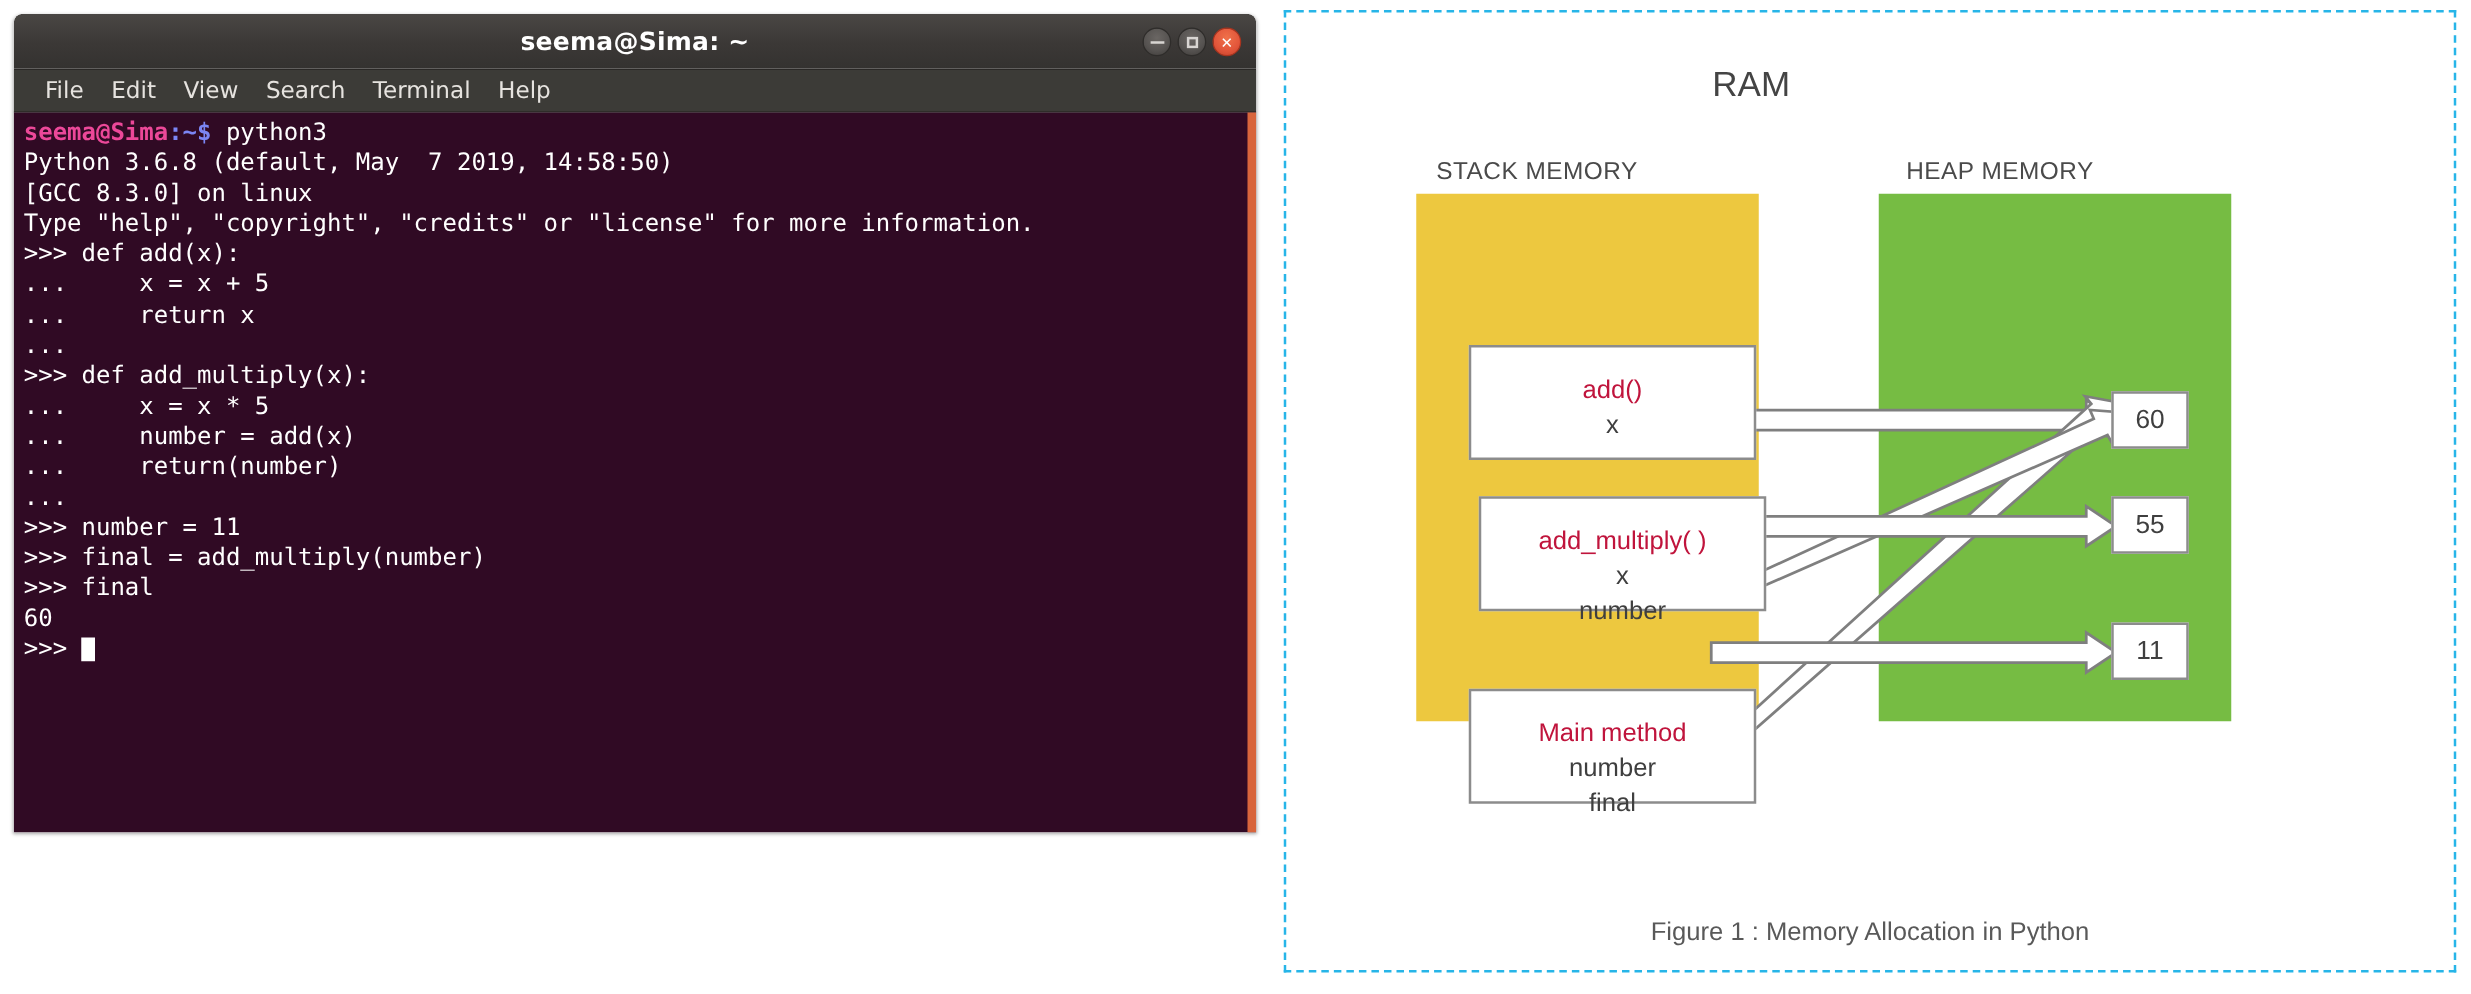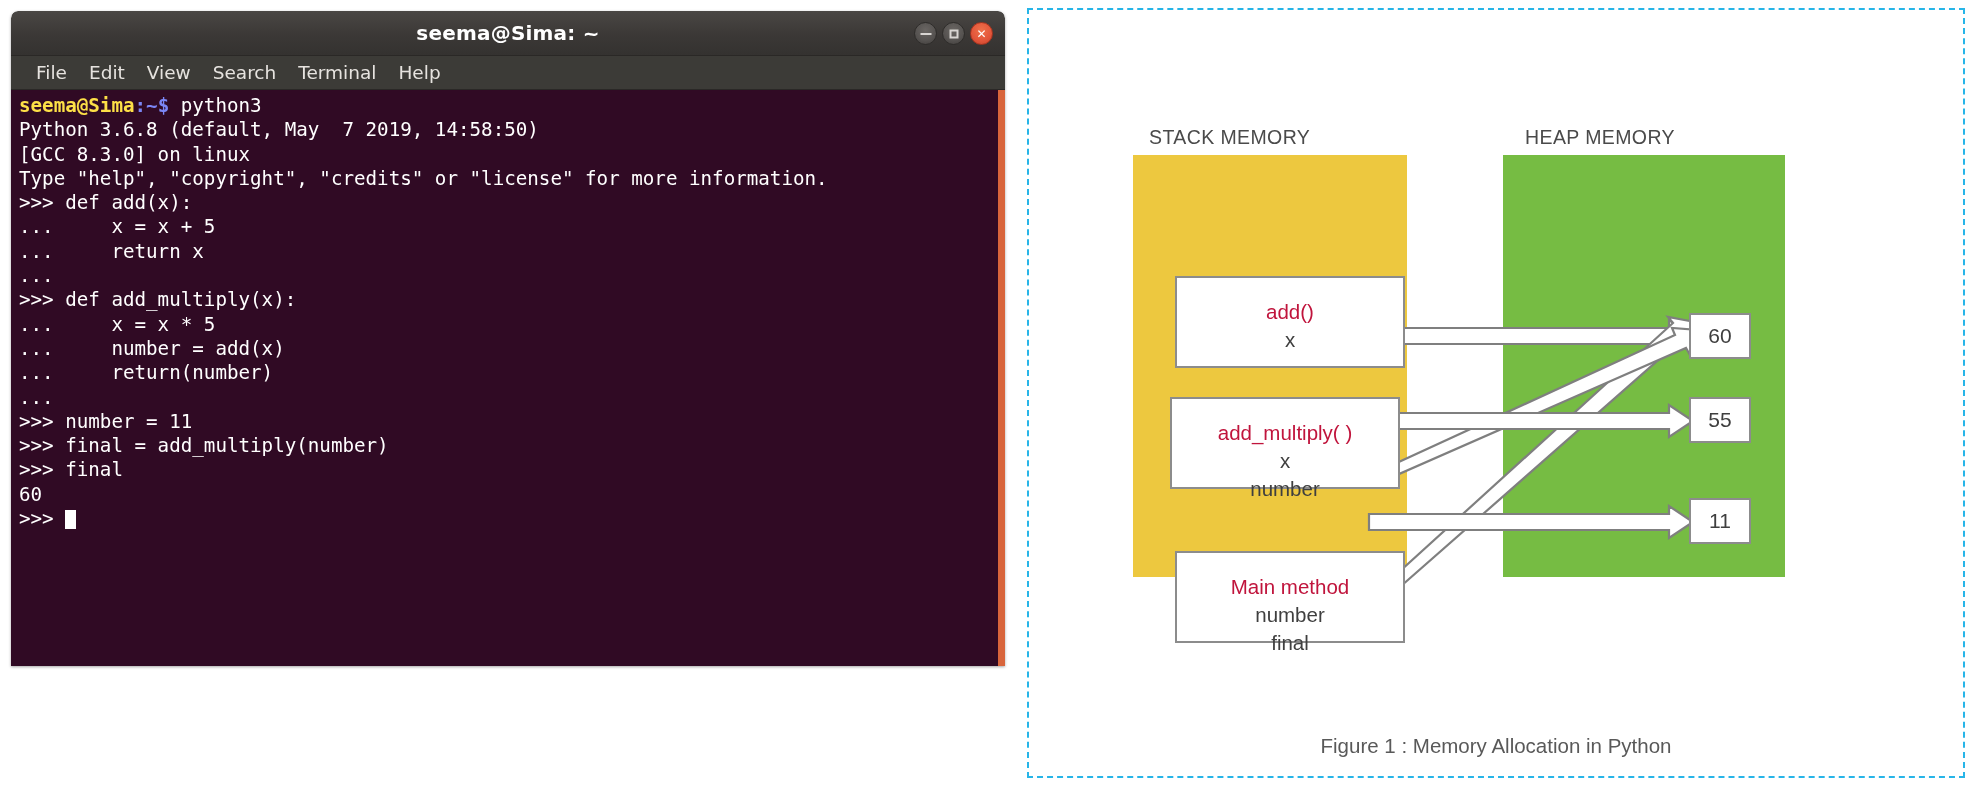--- a/index.html
+++ b/index.html
@@ -100,21 +100,21 @@
     overflow: hidden;
   }
   #term-text {
     white-space: pre;
     font-family: "DejaVu Sans Mono", monospace;
     font-size: 19.2px;
     line-height: 24.3px;
     color: #ffffff;
   }
   .ln { display: block; height: 24.3px; }
-  .prompt-user { color: #fde047; font-weight: bold; }
+  .prompt-user { color: #ec4899; font-weight: bold; }
   .prompt-path { color: #7b86f5; font-weight: bold; }
   .cursor {
     display: inline-block;
     width: 11px; height: 19px;
     background: #ffffff;
     vertical-align: -4px;
   }
 
   
   #diagram {
@@ -168,21 +168,21 @@
     font-size: 20.5px;
     line-height: 28px;
     white-space: nowrap;
   }
   .frame .fvar {
     color: #3f3f3f;
     font-size: 20.5px;
     line-height: 28px;
   }
   #frame-add       { left: 146px; top: 266px; width: 230px; height: 92px; }
-  #frame-addmul    { left: 141px; top: 387px; width: 230px; height: 92px; }
+  #frame-addmul    { left: 154px; top: 387px; width: 230px; height: 92px; }
   #frame-main      { left: 146px; top: 505px; width: 230px; height: 92px; margin-top: 36px; }
 
   .heap-box {
     position: absolute;
     background: #ffffff;
     border: 2px solid #8c8c8c;
     width: 62px; height: 46px;
     text-align: center;
     line-height: 42px;
     font-size: 21px;
@@ -237,20 +237,21 @@
       <div class="menu-item">Help</div>
     </div>
 
     <div id="term-body">
       <div id="term-text"><span class="ln"><span class="prompt-user">seema@Sima</span><span class="prompt-path">:~$</span> python3</span><span class="ln">Python 3.6.8 (default, May  7 2019, 14:58:50)</span><span class="ln">[GCC 8.3.0] on linux</span><span class="ln">Type "help", "copyright", "credits" or "license" for more information.</span><span class="ln">&gt;&gt;&gt; def add(x):</span><span class="ln">...     x = x + 5</span><span class="ln">...     return x</span><span class="ln">... </span><span class="ln">&gt;&gt;&gt; def add_multiply(x):</span><span class="ln">...     x = x * 5</span><span class="ln">...     number = add(x)</span><span class="ln">...     return(number)</span><span class="ln">... </span><span class="ln">&gt;&gt;&gt; number = 11</span><span class="ln">&gt;&gt;&gt; final = add_multiply(number)</span><span class="ln">&gt;&gt;&gt; final</span><span class="ln">60</span><span class="ln">&gt;&gt;&gt; <span class="cursor"></span></span></div>
     </div>
   </div>
 
   <div id="diagram">
 
+    <div id="ram-title">RAM</div>
 
     <div class="mem-label" id="stack-label">STACK MEMORY</div>
     <div class="mem-label" id="heap-label">HEAP MEMORY</div>
 
     <div id="stack-col"></div>
     <div id="heap-col"></div>
 
     <svg id="arrow-layer" viewBox="0 0 938 770">
       <defs>
         <style>

